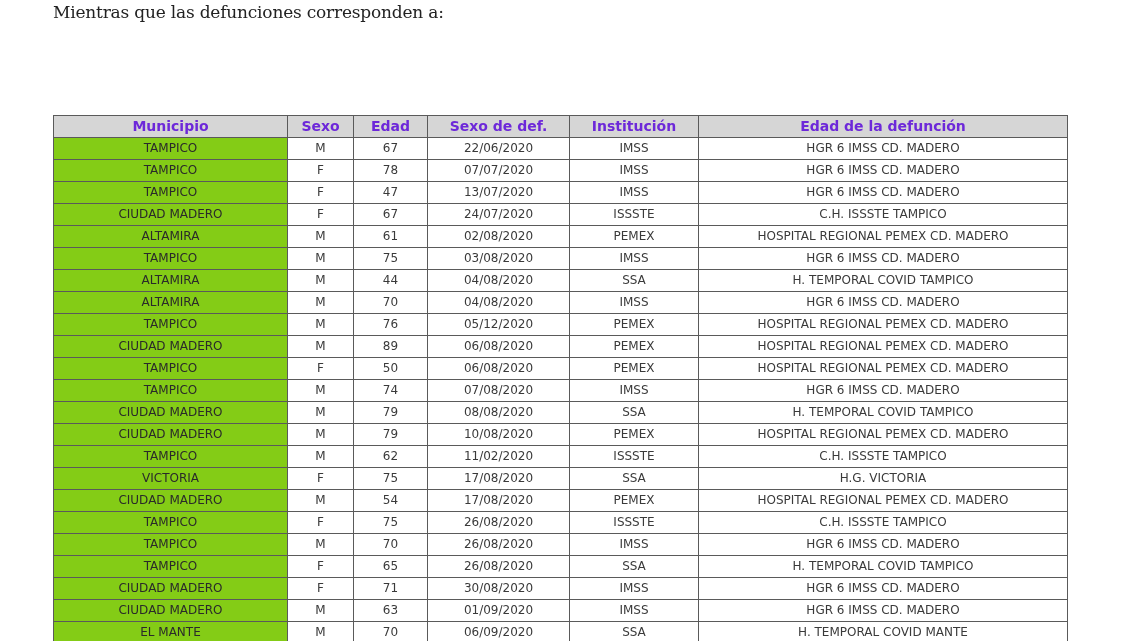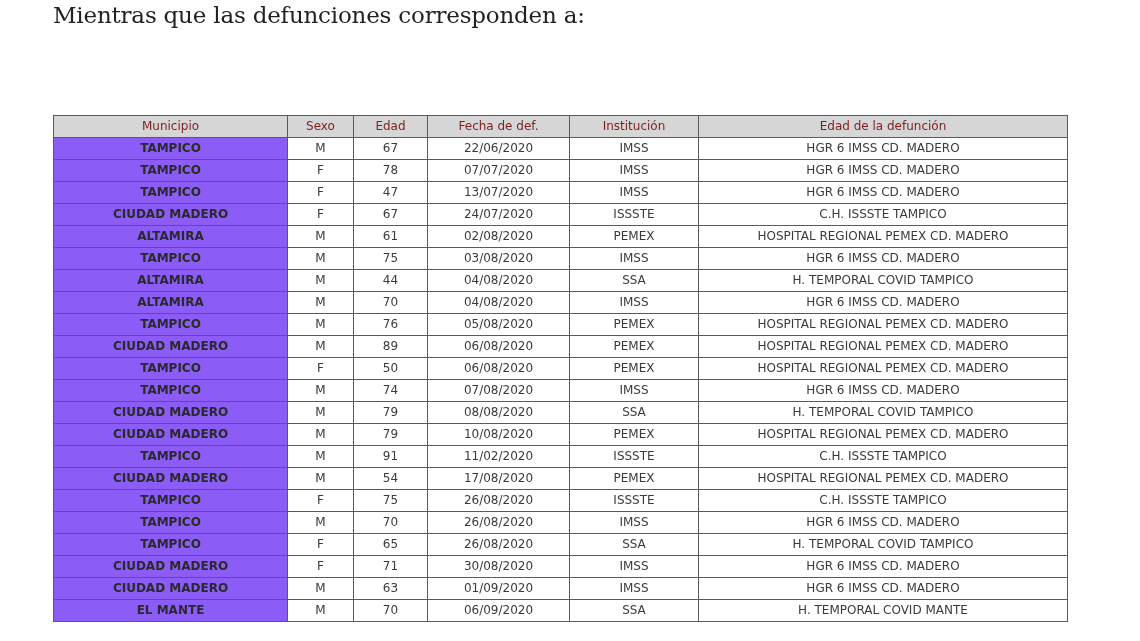--- a/index.html
+++ b/index.html
@@ -11,21 +11,21 @@
     width: 1140px;
     height: 641px;
     overflow: hidden;
     position: relative;
   }
   .intro {
     position: absolute;
     left: 53px;
     top: 2px;
     font-family: "DejaVu Serif", "Liberation Serif", serif;
-    font-size: 23px;
+    font-size: 17px;
     color: #222222;
     letter-spacing: -0.2px;
     margin: 0;
     font-weight: normal;
     white-space: nowrap;
   }
   .tbl-wrap {
     position: absolute;
     left: 53px;
     top: 115px;
@@ -41,27 +41,27 @@
     border: 1px solid #5a5a5a;
     height: 21px;
     padding: 0 2px;
     text-align: center;
     white-space: nowrap;
     overflow: hidden;
     line-height: 21px;
   }
   table.deaths th {
     background: #d6d6d6;
+    font-weight: bold;
+    color: #6d28d9;
+    font-size: 14px;
+  }
+  table.deaths td.muni {
+    background: #84cc16;
     font-weight: normal;
-    color: #7f1d1d;
-    font-size: 12px;
-  }
-  table.deaths td.muni {
-    background: #8b5cf6;
-    font-weight: bold;
     color: #2a2a2a;
   }
   table.deaths td {
     background: #ffffff;
   }
   col.c-muni { width: 234px; }
   col.c-sexo { width: 66px; }
   col.c-edad { width: 74px; }
   col.c-fecha { width: 142px; }
   col.c-inst { width: 129px; }
@@ -80,21 +80,21 @@
         <col class="c-edad">
         <col class="c-fecha">
         <col class="c-inst">
         <col class="c-lugar">
     </colgroup>
     <thead>
       <tr>
         <th>Municipio</th>
         <th>Sexo</th>
         <th>Edad</th>
-        <th>Fecha de def.</th>
+        <th>Sexo de def.</th>
         <th>Institución</th>
         <th>Edad de la defunción</th>
       </tr>
     </thead>
     <tbody id="tbody">
         <tr>
           <td class="muni">TAMPICO</td>
           <td>M</td>
           <td>67</td>
           <td>22/06/2020</td>
@@ -154,21 +154,21 @@
           <td>M</td>
           <td>70</td>
           <td>04/08/2020</td>
           <td>IMSS</td>
           <td>HGR 6 IMSS CD. MADERO</td>
         </tr>
         <tr>
           <td class="muni">TAMPICO</td>
           <td>M</td>
           <td>76</td>
-          <td>05/08/2020</td>
+          <td>05/12/2020</td>
           <td>PEMEX</td>
           <td>HOSPITAL REGIONAL PEMEX CD. MADERO</td>
         </tr>
         <tr>
           <td class="muni">CIUDAD MADERO</td>
           <td>M</td>
           <td>89</td>
           <td>06/08/2020</td>
           <td>PEMEX</td>
           <td>HOSPITAL REGIONAL PEMEX CD. MADERO</td>
@@ -201,24 +201,32 @@
           <td class="muni">CIUDAD MADERO</td>
           <td>M</td>
           <td>79</td>
           <td>10/08/2020</td>
           <td>PEMEX</td>
           <td>HOSPITAL REGIONAL PEMEX CD. MADERO</td>
         </tr>
         <tr>
           <td class="muni">TAMPICO</td>
           <td>M</td>
-          <td>91</td>
+          <td>62</td>
           <td>11/02/2020</td>
           <td>ISSSTE</td>
           <td>C.H. ISSSTE TAMPICO</td>
+        </tr>
+        <tr>
+          <td class="muni">VICTORIA</td>
+          <td>F</td>
+          <td>75</td>
+          <td>17/08/2020</td>
+          <td>SSA</td>
+          <td>H.G. VICTORIA</td>
         </tr>
         <tr>
           <td class="muni">CIUDAD MADERO</td>
           <td>M</td>
           <td>54</td>
           <td>17/08/2020</td>
           <td>PEMEX</td>
           <td>HOSPITAL REGIONAL PEMEX CD. MADERO</td>
         </tr>
         <tr>

